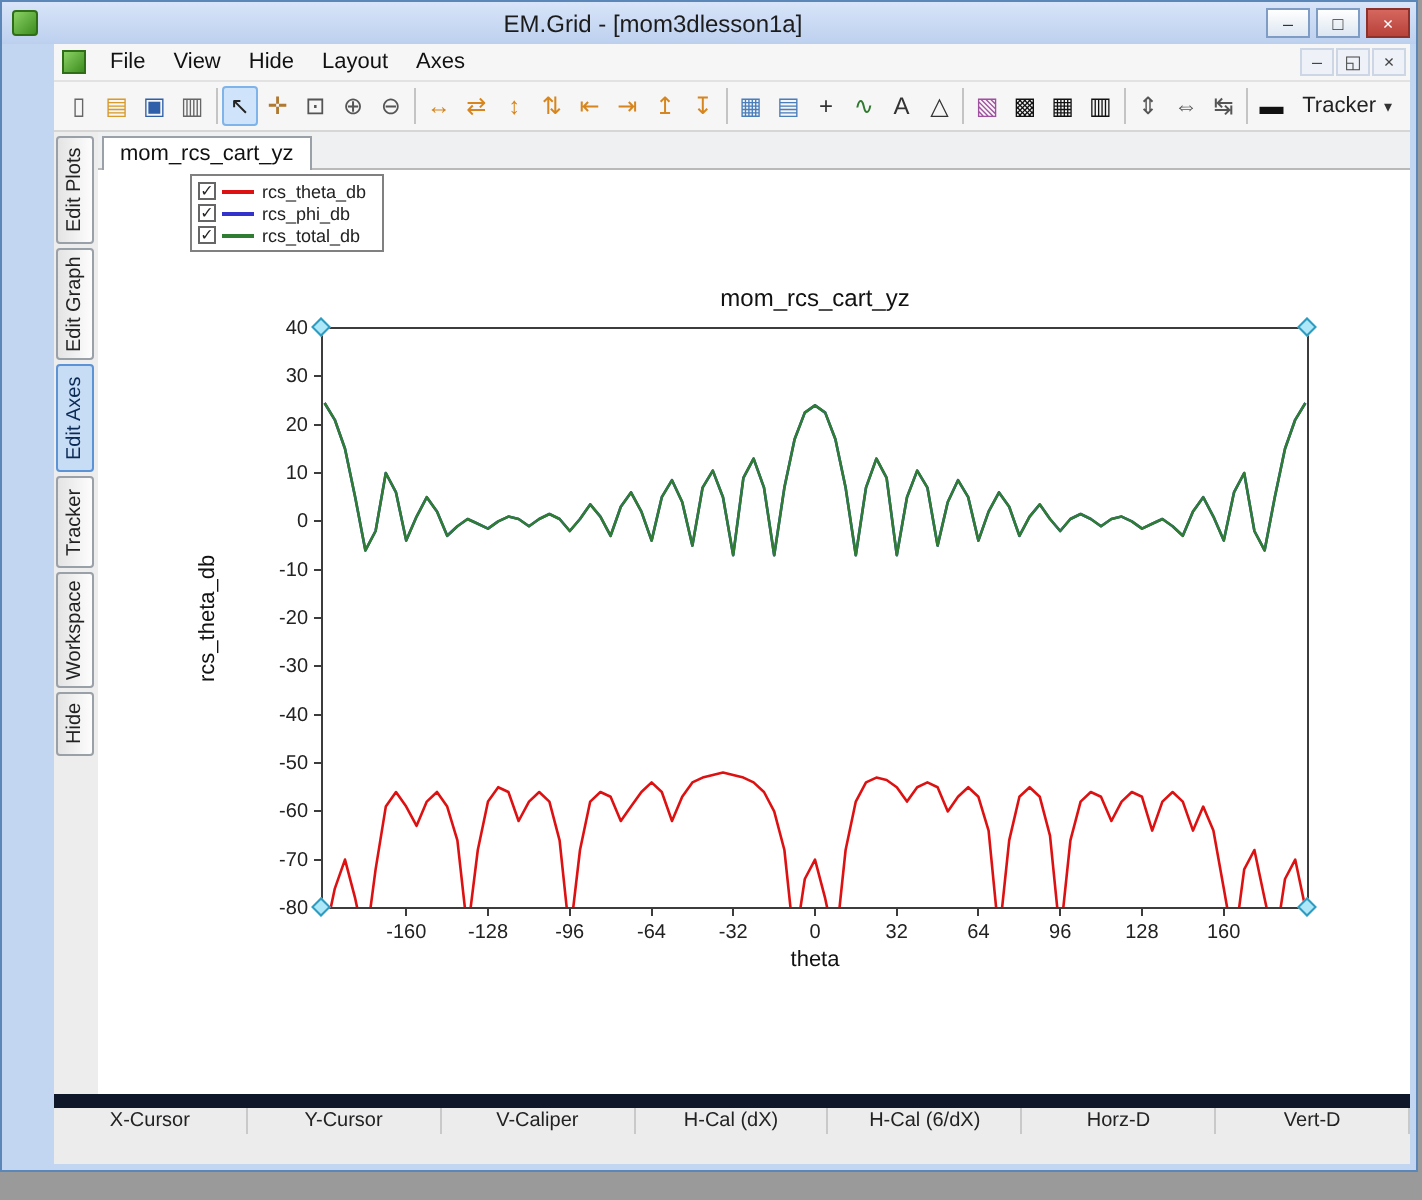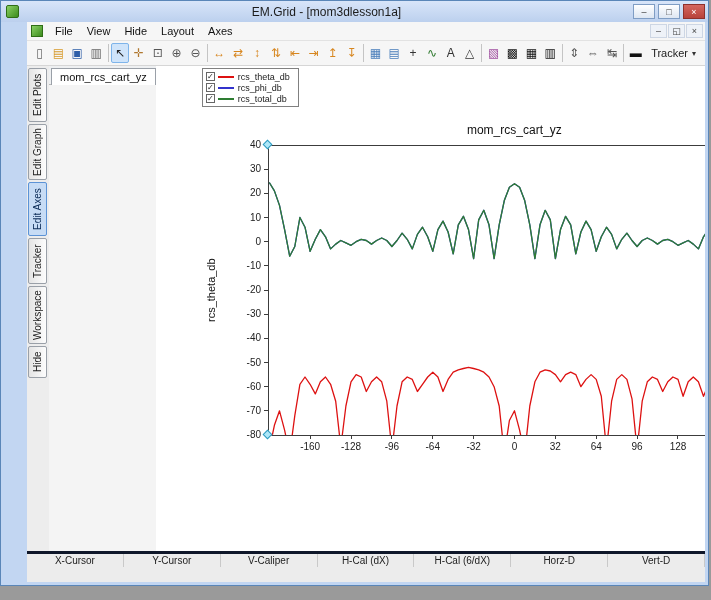--- a/index.html
+++ b/index.html
@@ -20,36 +20,36 @@
   .toolbar{height:25px;display:flex;align-items:center;background:#f6f6f6;border-bottom:1px solid #d6d6d6;padding:0 3px;}
   .tbtn{width:19px;height:20px;display:flex;align-items:center;justify-content:center;font-size:12px;border:1px solid transparent;border-radius:2px;background:transparent;}
   .tbtn.selected{background:#cfe4fa;border-color:#7eb4ea;}
   .tsep{width:1px;height:18px;background:#c4c4c4;margin:0 2px;}
   .layout-btn{display:flex;align-items:center;height:20px;padding:0 6px;font-size:11px;color:#222;}
   .layout-btn .caret{font-size:8px;margin-left:4px;color:#333;}
   .main{flex:1;display:flex;min-height:0;}
   .sidebar{width:22px;background:#ededed;padding-top:1px;}
   .vtab{width:19px;margin:1px 0 2px 1px;border:1px solid #9aa0a8;border-radius:2px;background:linear-gradient(to right,#fdfdfd,#e4e4e4);display:flex;align-items:center;justify-content:center;font-size:10px;color:#222;writing-mode:vertical-rl;transform:rotate(180deg);}
   .vtab.selected{background:#c7dcf5;border-color:#5c93d6;color:#0a2a55;}
-  .doc{flex:1;display:flex;flex-direction:row;min-width:0;}
+  .doc{flex:1;display:flex;flex-direction:column;min-width:0;}
   .tabrow{height:19px;background:#eef0f2;border-bottom:1px solid #b9b9b9;display:flex;align-items:flex-end;padding-left:2px;}
   .dtab{height:17px;display:flex;align-items:center;padding:0 8px;font-size:11px;background:#fff;border:1px solid #9aa0a8;border-bottom:none;position:relative;top:1px;color:#111;}
   .canvas{flex:1;position:relative;background:#fff;overflow:hidden;}
   .chart-title{position:absolute;left:112px;top:57px;width:493px;text-align:center;font-size:12px;color:#111;}
   .xlabel{position:absolute;left:112px;top:389px;width:493px;text-align:center;font-size:11px;color:#111;}
   .ylabel{position:absolute;left:48px;top:79px;height:290px;width:14px;display:flex;align-items:center;justify-content:center;font-size:11px;color:#111;writing-mode:vertical-rl;transform:rotate(180deg);}
   #plot{position:absolute;left:72px;top:69px;}
   .handle{position:absolute;width:7px;height:7px;background:#aee7f8;border:1px solid #2e9bc0;transform:rotate(45deg);z-index:6;}
   .h-tl{left:108px;top:75px;} .h-tr{left:601px;top:75px;} .h-bl{left:108px;top:365px;} .h-br{left:601px;top:365px;}
   .legend{position:absolute;left:46px;top:2px;background:#fff;border:1px solid #808080;padding:2px 8px 2px 3px;z-index:5;}
   .lrow{display:flex;align-items:center;height:11px;}
   .lcb{width:9px;height:9px;border:1px solid #666;background:#fff;font-size:8px;line-height:8px;display:flex;align-items:center;justify-content:center;color:#222;margin-right:3px;}
   .lline{width:16px;height:2px;margin-right:4px;}
   .llabel{font-size:9px;color:#222;white-space:nowrap;}
-  .statusbar{border-top:3px solid #0f172a;}
+  .statusbar{border-top:7px solid #0f172a;}
   .srow{display:flex;}
   .scell{flex:1;border-right:1px solid #c9c9c9;text-align:center;font-size:10px;overflow:hidden;white-space:nowrap;}
   .srow.labels .scell{height:13px;line-height:13px;background:#ececec;color:#222;}
   .srow.values .scell{height:14px;line-height:14px;background:#f8f8f8;color:#111;}
   .filler{height:15px;background:#ececec;}
 </style>
 </head>
 <body>
 
 <div class="window">
@@ -207,20 +207,21 @@
               <text x="33" y="206.33333333333331" text-anchor="end" font-size="10" fill="#222" font-family="Liberation Sans, DejaVu Sans, sans-serif">-40</text>
               <line x1="36" y1="227.5" x2="40" y2="227.5" stroke="#3c3c3c" shape-rendering="crispEdges"></line>
               <text x="33" y="230.5" text-anchor="end" font-size="10" fill="#222" font-family="Liberation Sans, DejaVu Sans, sans-serif">-50</text>
               <line x1="36" y1="251.66666666666669" x2="40" y2="251.66666666666669" stroke="#3c3c3c" shape-rendering="crispEdges"></line>
               <text x="33" y="254.66666666666669" text-anchor="end" font-size="10" fill="#222" font-family="Liberation Sans, DejaVu Sans, sans-serif">-60</text>
               <line x1="36" y1="275.8333333333333" x2="40" y2="275.8333333333333" stroke="#3c3c3c" shape-rendering="crispEdges"></line>
               <text x="33" y="278.8333333333333" text-anchor="end" font-size="10" fill="#222" font-family="Liberation Sans, DejaVu Sans, sans-serif">-70</text>
               <line x1="36" y1="300" x2="40" y2="300" stroke="#3c3c3c" shape-rendering="crispEdges"></line>
               <text x="33" y="303" text-anchor="end" font-size="10" fill="#222" font-family="Liberation Sans, DejaVu Sans, sans-serif">-80</text>
             </svg>
+          <div class="xlabel">theta</div>
           <div class="handle h-tl"></div>
           <div class="handle h-tr"></div>
           <div class="handle h-bl"></div>
           <div class="handle h-br"></div>
         </div>
       </div>
     </div>
     <div class="statusbar">
       <div class="srow labels" id="status-labels">
           <div class="scell">X-Cursor</div>

